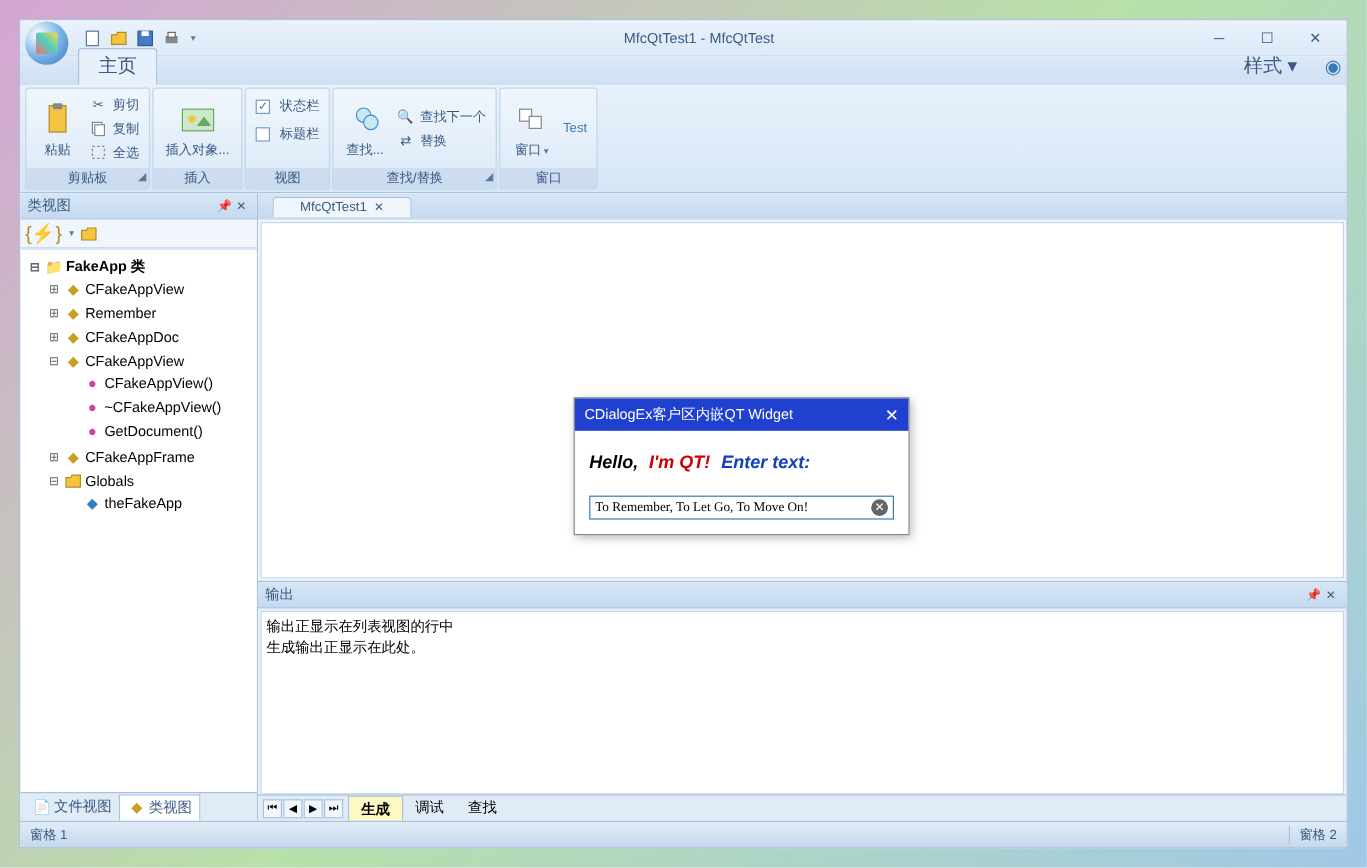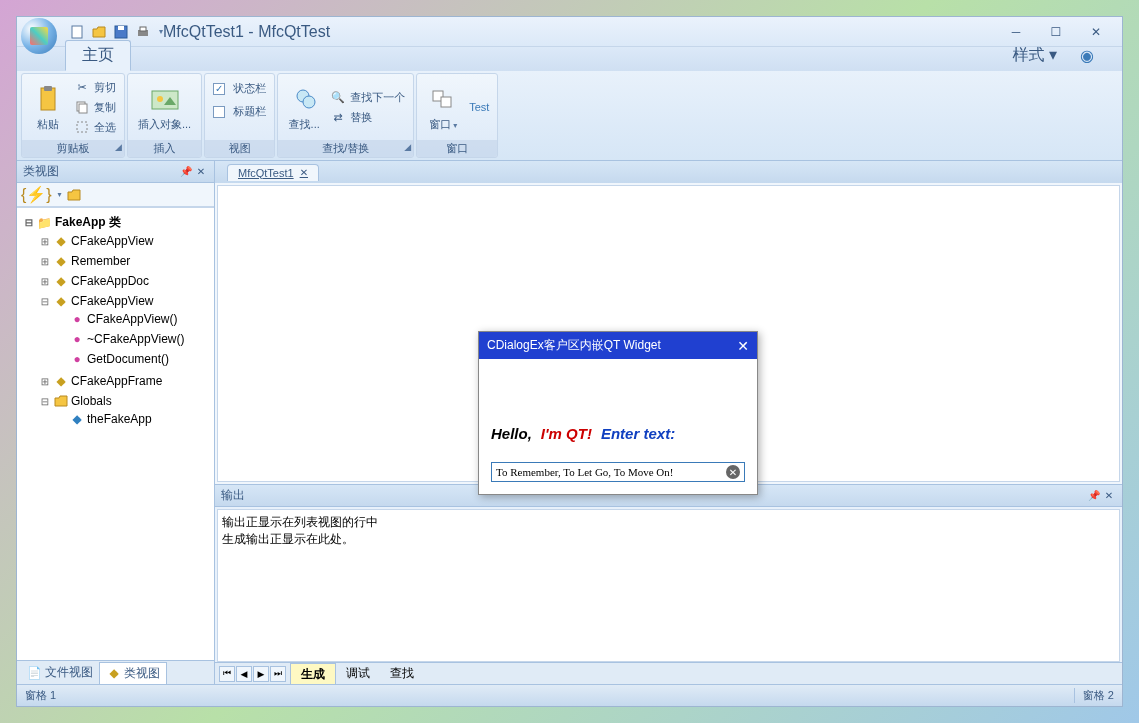--- a/index.html
+++ b/index.html
@@ -4,28 +4,28 @@
   <style>
     * { margin: 0; padding: 0; box-sizing: border-box; font-family: "Microsoft YaHei", "Segoe UI", sans-serif; }
     body { background: linear-gradient(135deg, #d4a5d4, #b8e0a8, #a0c8e8); width: 1139px; height: 723px; overflow: hidden; position: relative; }
     .window { position: absolute; top: 16px; left: 16px; right: 16px; bottom: 16px; background: #fff; border: 1px solid #9db5d1; display: flex; flex-direction: column; }
     
     .titlebar { height: 30px; background: linear-gradient(#eaf2fc, #dce9f8); display: flex; align-items: center; border-bottom: 1px solid #c5d6ea; }
     .orb { width: 36px; height: 36px; margin: 2px 4px -6px 4px; border-radius: 50%; background: radial-gradient(circle at 30% 30%, #fff, #7ab5e8, #3a7ab8); display: flex; align-items: center; justify-content: center; font-size: 14px; font-weight: bold; z-index: 10; }
     .orb-inner { width: 18px; height: 18px; background: linear-gradient(45deg, #ff6b6b, #4ecdc4, #ffd93d); border-radius: 2px; }
     .qat { display: flex; gap: 6px; margin-left: 8px; align-items: center; }
     .qat-btn { width: 16px; height: 16px; display: flex; align-items: center; justify-content: center; cursor: pointer; }
-    .title { flex: 1; font-size: 16px; color: #3a5a82; }
+    .title { flex: 1; text-align: center; font-size: 12px; color: #3a5a82; }
     .win-controls { display: flex; gap: 12px; margin-right: 12px; }
     .win-btn { width: 28px; height: 20px; display: flex; align-items: center; justify-content: center; cursor: pointer; color: #3a5a82; font-size: 12px; }
     
     .ribbon-tabs { height: 24px; background: linear-gradient(#dce9f8, #cfdff2); display: flex; align-items: flex-end; padding-left: 48px; }
     .tab { padding: 4px 16px; font-size: 16px; color: #3a5a82; cursor: pointer; border: 1px solid transparent; }
     .tab.active { background: #e8f1fb; border: 1px solid #a8c2e0; border-bottom: 1px solid #e8f1fb; border-radius: 3px 3px 0 0; }
-    .tab-right { margin-left: auto; display: flex; align-items: center; gap: 6px; margin-right: 24px; }
+    .tab-right { margin-left: auto; display: flex; align-items: center; gap: 6px; margin-right: 0; }
     
     .ribbon { height: 90px; background: linear-gradient(#e8f1fb, #d6e6f6); border-bottom: 1px solid #a8c2e0; display: flex; padding: 2px 4px; gap: 2px; }
     .group { border: 1px solid #c5d6ea; background: linear-gradient(#f0f6fc, #dce9f8); border-radius: 3px; display: flex; flex-direction: column; min-width: 60px; }
     .group-body { flex: 1; display: flex; align-items: center; padding: 2px 6px; gap: 4px; }
     .group-label { font-size: 11px; color: #3a5a82; text-align: center; padding: 1px 0; background: rgba(180,200,224,0.4); border-radius: 0 0 3px 3px; position: relative; }
     .group-expand { position: absolute; right: 2px; top: 2px; font-size: 9px; color: #5a7aa2; }
     .big-btn { display: flex; flex-direction: column; align-items: center; gap: 2px; padding: 2px 4px; cursor: pointer; min-width: 38px; }
     .big-icon { width: 32px; height: 32px; display: flex; align-items: center; justify-content: center; }
     .btn-label { font-size: 11px; color: #3a5a82; }
     .small-btns { display: flex; flex-direction: column; gap: 2px; }
@@ -48,40 +48,40 @@
     .node { display: flex; align-items: center; gap: 2px; cursor: pointer; }
     .expander { width: 12px; font-size: 10px; color: #666; text-align: center; }
     .node-icon { width: 16px; height: 16px; display: inline-flex; align-items: center; justify-content: center; font-size: 12px; }
     .tree-root { font-weight: bold; }
     .panel-tabs { height: 24px; background: #e0ebf6; border-top: 1px solid #a8c2e0; display: flex; align-items: center; padding: 0 4px; }
     .panel-tab { padding: 2px 6px; font-size: 12px; color: #3a5a82; display: flex; align-items: center; gap: 2px; cursor: pointer; }
     .panel-tab.active { background: #fff; border: 1px solid #a8c2e0; border-bottom: none; }
     
     .doc-area { flex: 1; display: flex; flex-direction: column; background: #f0f6fc; }
     .doc-tabs { height: 22px; background: linear-gradient(#d6e6f6, #c5d9ee); display: flex; align-items: center; padding-left: 12px; }
-    .doc-tab { background: #f0f6fc; border: 1px solid #a8c2e0; border-bottom: none; padding: 2px 10px; font-size: 11px; color: #3a5a82; border-radius: 4px 4px 0 0; display: flex; align-items: center; gap: 6px; cursor: pointer; text-decoration: underline; }
+    .doc-tab { background: #f0f6fc; border: 1px solid #a8c2e0; border-bottom: none; padding: 2px 22px; font-size: 11px; color: #3a5a82; border-radius: 4px 4px 0 0; display: flex; align-items: center; gap: 6px; cursor: pointer; }
     .doc-close { font-size: 10px; cursor: pointer; }
     .doc-content { flex: 1; background: #fff; margin: 2px; border: 1px solid #c5d6ea; position: relative; }
     
     .output-panel { height: 200px; background: #e8f1fb; border-top: 1px solid #a8c2e0; display: flex; flex-direction: column; }
     .output-body { flex: 1; background: #fff; margin: 2px 2px 0 2px; padding: 4px; font-size: 12px; color: #000; border: 1px solid #c5d6ea; overflow: auto; }
     .output-footer { height: 22px; background: #e0ebf6; display: flex; align-items: center; padding: 0 4px; border-top: 1px solid #a8c2e0; }
     .nav-btns { display: flex; gap: 1px; margin-right: 4px; }
     .nav-btn { width: 16px; height: 16px; border: 1px solid #a8c2e0; background: #f0f6fc; font-size: 9px; display: flex; align-items: center; justify-content: center; cursor: pointer; }
     .out-tab { padding: 2px 10px; font-size: 12px; cursor: pointer; }
     .out-tab.active { background: #fef9c3; border: 1px solid #a8c2e0; border-bottom: none; font-weight: bold; }
     
     .statusbar { height: 22px; background: linear-gradient(#e0ebf6, #c5d9ee); border-top: 1px solid #a8c2e0; display: flex; align-items: center; padding: 0 8px; font-size: 11px; color: #3a5a82; }
     .status-right { margin-left: auto; border-left: 1px solid #a8c2e0; padding-left: 8px; }
     
     .dialog { position: absolute; top: 145px; left: 260px; width: 280px; background: #fff; border: 1px solid #888; box-shadow: 2px 2px 8px rgba(0,0,0,0.3); }
     .dialog-title { background: #2040d0; color: #fff; padding: 5px 8px; font-size: 12px; display: flex; align-items: center; }
     .dialog-close { margin-left: auto; cursor: pointer; font-size: 14px; }
     .dialog-body { padding: 18px 12px 12px 12px; }
-    .hello-line { font-family: "Courier New", monospace; font-size: 15px; font-style: italic; font-weight: bold; margin-bottom: 18px; margin-top: 48px; }
+    .hello-line { font-family: "Courier New", monospace; font-size: 15px; font-style: italic; font-weight: bold; margin-bottom: 18px; }
     .hello { color: #000; }
     .im-qt { color: #c00; }
     .enter { color: #1040c0; }
     .dialog-input { display: flex; align-items: center; border: 1px solid #3a7ab8; padding: 2px 4px; }
     .dialog-input input { flex: 1; border: none; outline: none; font-family: serif; font-size: 11px; }
     .clear-btn { width: 14px; height: 14px; border-radius: 50%; background: #666; color: #fff; font-size: 10px; display: flex; align-items: center; justify-content: center; cursor: pointer; }
     
     svg { display: block; }
   </style>
 </head>

